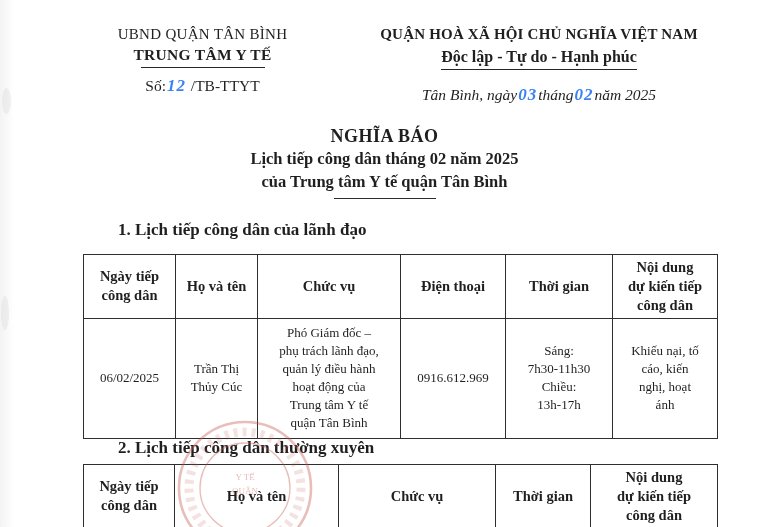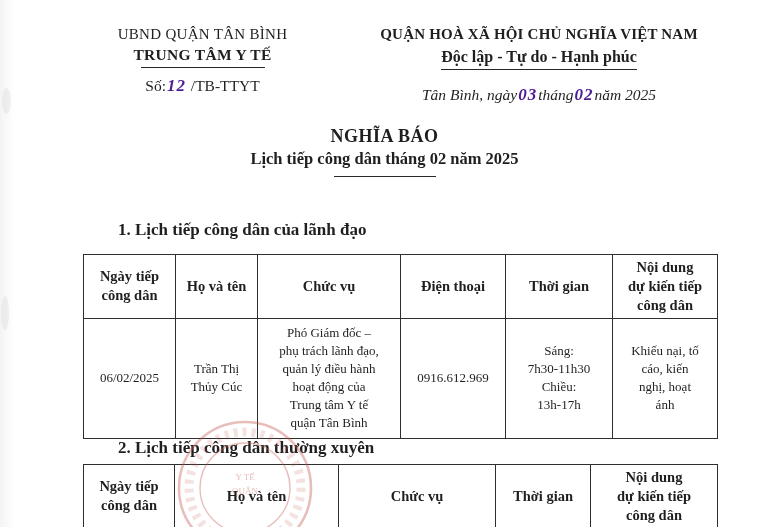--- a/index.html
+++ b/index.html
@@ -37,21 +37,21 @@
     text-align: center; line-height: 1.3;
   }
   .hdr-right .nation { font-size: 15px; font-weight: bold; letter-spacing: 0.2px; }
   .hdr-right .motto {
     font-size: 16px; font-weight: bold; display: inline-block;
     border-bottom: 1.7px solid #262626; padding-bottom: 2px; margin-top: 2px;
   }
   .hdr-right .dateline { font-size: 15.5px; font-style: italic; margin-top: 14px; }
 
   .handwritten {
-    color: #4c1d95; font-weight: bold; font-style: italic;
+    color: #3b82f6; font-weight: bold; font-style: italic;
     font-size: 17px; letter-spacing: 1px; padding: 0 1px;
   }
 
   
   .title-block {
     position: absolute; left: 0; top: 124px; width: 100%; text-align: center;
     line-height: 1.35;
   }
   .title-block .t1 { font-size: 18px; font-weight: bold; letter-spacing: 0.5px; }
   .title-block .t2 { font-size: 16.5px; font-weight: bold; }
@@ -110,20 +110,21 @@
     <div class="nation">QUẬN HOÀ XÃ HỘI CHỦ NGHĨA VIỆT NAM</div>
     <div><span class="motto">Độc lập - Tự do - Hạnh phúc</span></div>
     <div class="dateline">
       <span>Tân Bình, ngày</span><span class="handwritten">03</span><span>tháng</span><span class="handwritten">02</span><span>năm 2025</span>
     </div>
   </div>
 
   <div class="title-block">
     <div class="t1">NGHĨA BÁO</div>
     <div class="t2">Lịch tiếp công dân tháng 02 năm 2025</div>
+    <div class="t3">của Trung tâm Y tế quận Tân Bình</div>
     <div class="title-rule"></div>
   </div>
 
   <div class="section-heading sec1">1. Lịch tiếp công dân của lãnh đạo</div>
 
   <table class="tbl1">
     <colgroup>
       <col style="width:92px">
         <col style="width:82px">
         <col style="width:143px">

